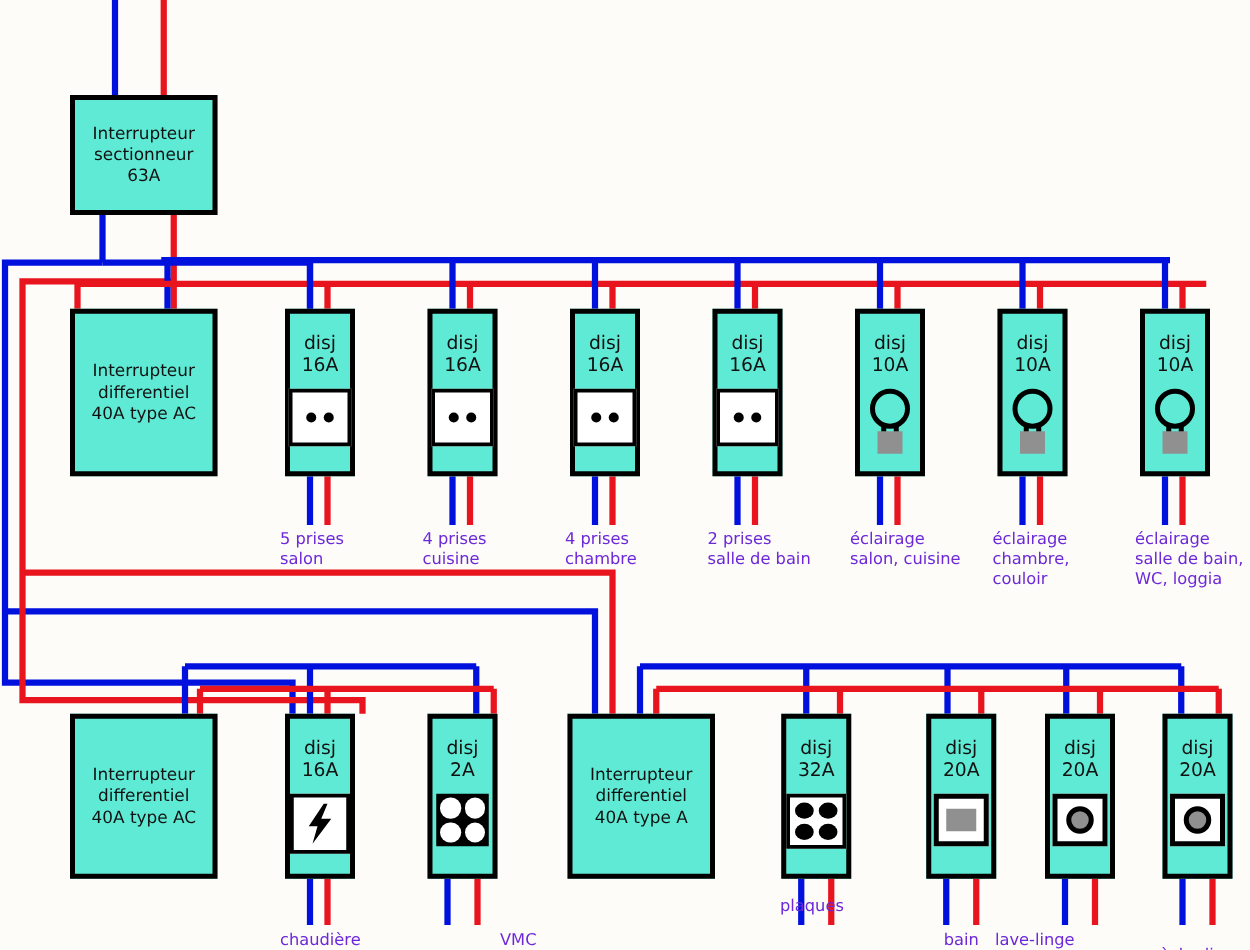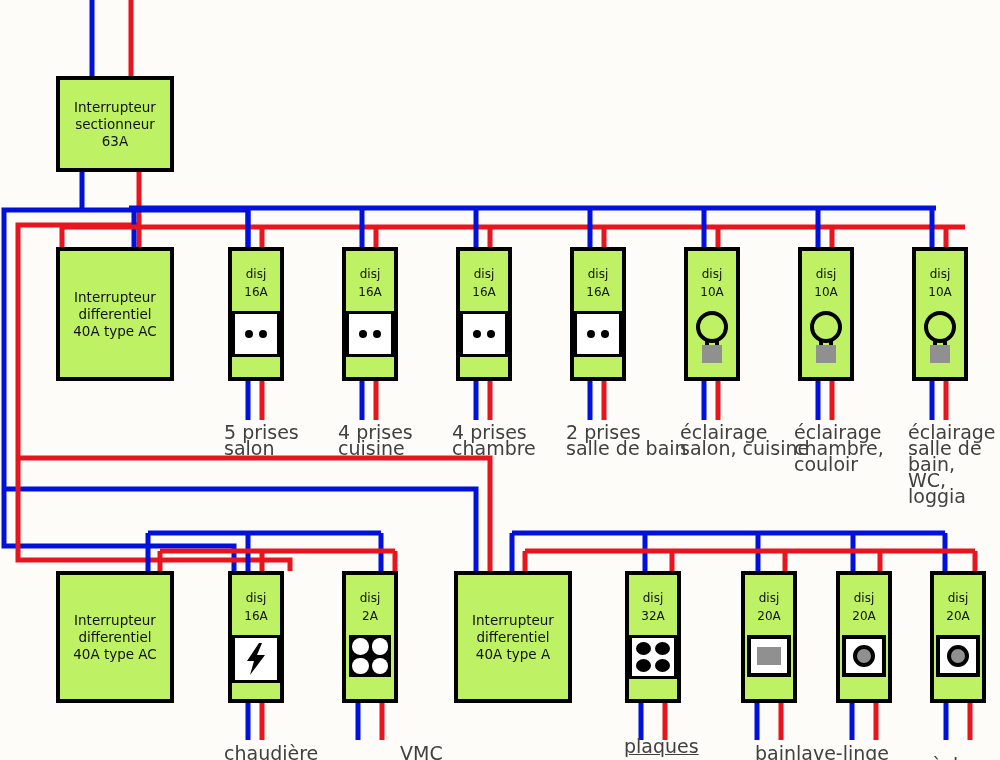--- a/index.html
+++ b/index.html
@@ -19,45 +19,46 @@
     background: #fdfcf8;
   }
   svg.wires {
     position: absolute;
     left: 0; top: 0;
     width: 1000px; height: 760px;
   }
   .box {
     position: absolute;
     box-sizing: border-box;
-    background: #bef264;
+    background: #5eead4;
     border: 4px solid #000;
     display: flex;
     flex-direction: column;
+    align-items: center;
     z-index: 5;
   }
   .box.main-sw {
     justify-content: center;
   }
   .box.diff {
     justify-content: center;
   }
   .box.disj {
     justify-content: flex-start;
     padding-top: 14px;
   }
   .box-text {
     text-align: center;
     font-size: 13.5px;
     line-height: 17px;
     color: #111;
     white-space: pre-line;
   }
   .disj .box-text {
-    font-size: 12px;
+    font-size: 15px;
     line-height: 18px;
   }
   .icon-wrap {
     margin-top: 10px;
     display: flex;
     align-items: center;
     justify-content: center;
   }
   
   .ic-socket {
@@ -163,23 +164,23 @@
   .ic-washer i {
     width: 22px; height: 22px;
     border-radius: 50%;
     background: #909090;
     border: 4px solid #000;
     box-sizing: border-box;
     display: block;
   }
   .load-label {
     position: absolute;
-    font-size: 19px;
+    font-size: 13px;
     line-height: 16px;
-    color: #404040;
+    color: #6d28d9;
     white-space: pre-line;
     text-align: left;
     z-index: 6;
   }
 </style>
 </head>
 <body>
 
 <div id="diagram-root">
 
@@ -455,18 +456,18 @@
 20A</div>
     <div class="icon-wrap">
       <div class="ic-washer">
           <i></i>
         </div>
     </div>
   </div>
 
   <div class="load-label" style="left:224px; top:745px;">chaudière</div>
   <div class="load-label" style="left:358px; top:745px;margin-left:42px;">VMC</div>
-  <div class="load-label" style="left:624px; top:738px;text-decoration:underline;">plaques</div>
+  <div class="load-label" style="left:624px; top:718px;">plaques</div>
   <div class="load-label" style="left:755px; top:745px;">bain</div>
   <div class="load-label" style="left:796px; top:745px;">lave-linge</div>
   <div class="load-label" style="left:921px; top:745px;margin-top:12px;">sèche-linge</div>
 
 </div>
 
 </body></html>

